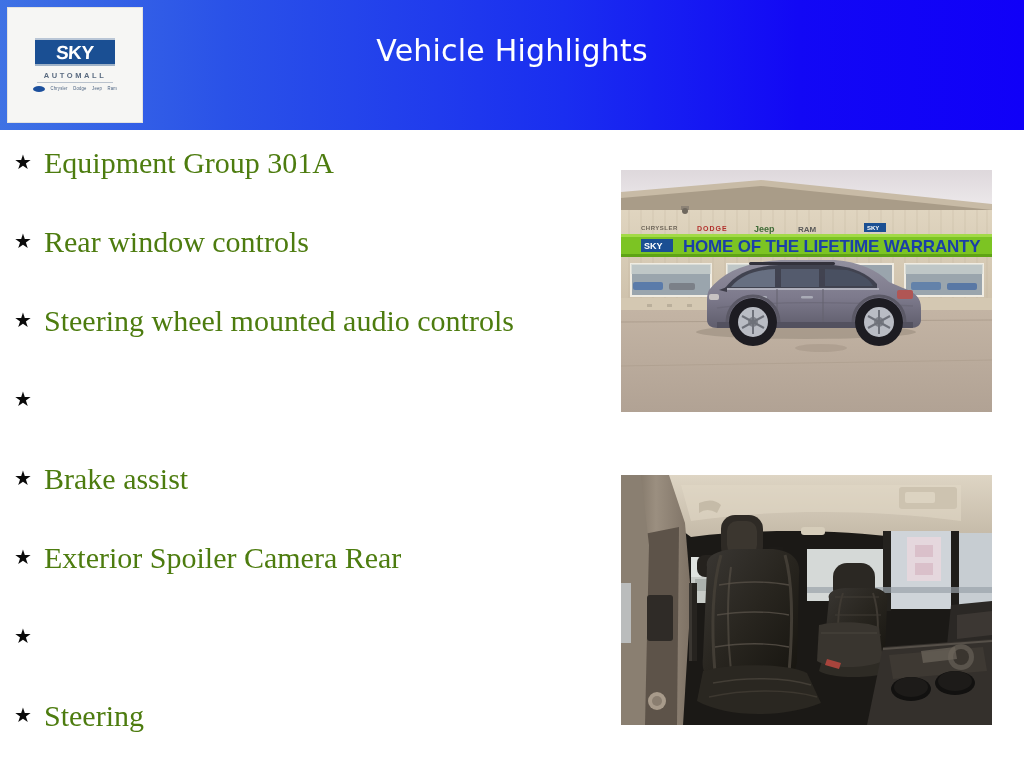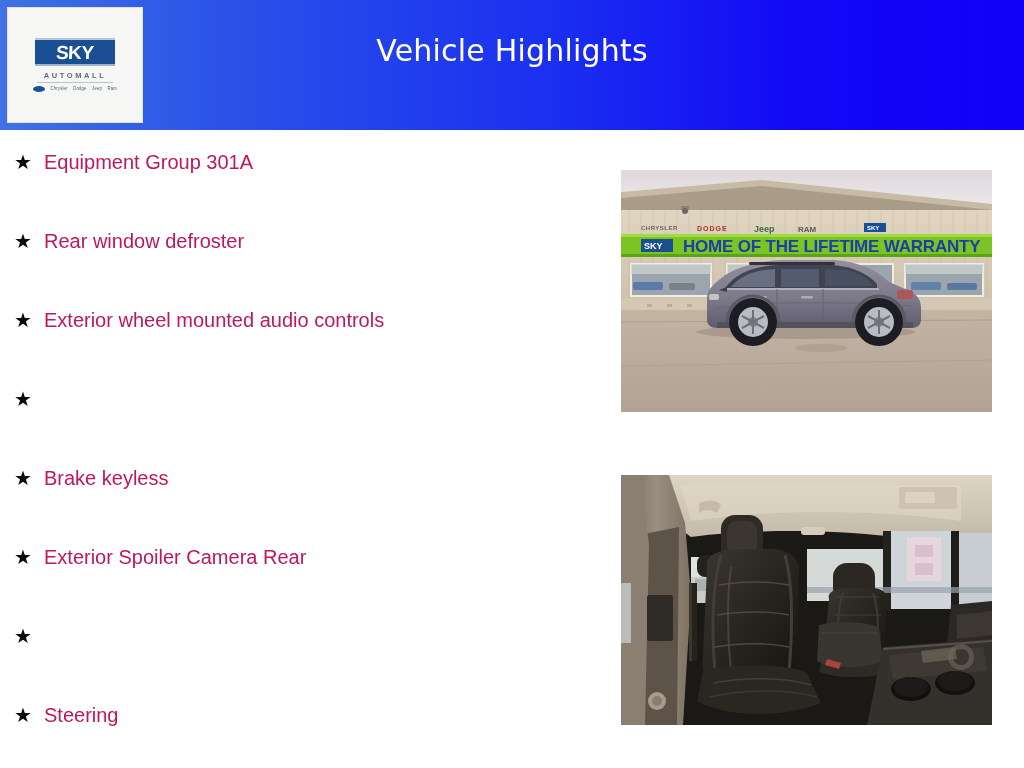--- a/index.html
+++ b/index.html
@@ -142,24 +142,24 @@
   }
   .feature-star {
     width: 30px;
     flex: 0 0 30px;
     color: #0a0a0a;
     font-size: 20px;
     line-height: 29px;
     font-family: "DejaVu Sans", sans-serif;
   }
   .feature-label {
-    color: #be185d;
-    font-size: 20px;
+    color: #4d7c0f;
+    font-size: 30px;
     line-height: 29px;
-    font-family: Liberation Sans, sans-serif;
+    font-family: Liberation Serif, serif;
     white-space: nowrap;
   }
 
   
   .photo {
     position: absolute;
     overflow: hidden;
   }
   .photo-exterior {
     left: 621px;
@@ -201,35 +201,35 @@
 
 <div class="features">
 
   <div class="feature-row">
     <span class="feature-star">★</span>
     <span class="feature-label">Equipment Group 301A</span>
   </div>
 
   <div class="feature-row">
     <span class="feature-star">★</span>
-    <span class="feature-label">Rear window defroster</span>
-  </div>
-
-  <div class="feature-row">
-    <span class="feature-star">★</span>
-    <span class="feature-label">Exterior wheel mounted audio controls</span>
-  </div>
-
-  <div class="feature-row">
-    <span class="feature-star">★</span>
-  </div>
-
-  <div class="feature-row">
-    <span class="feature-star">★</span>
-    <span class="feature-label">Brake keyless</span>
+    <span class="feature-label">Rear window controls</span>
+  </div>
+
+  <div class="feature-row">
+    <span class="feature-star">★</span>
+    <span class="feature-label">Steering wheel mounted audio controls</span>
+  </div>
+
+  <div class="feature-row">
+    <span class="feature-star">★</span>
+  </div>
+
+  <div class="feature-row">
+    <span class="feature-star">★</span>
+    <span class="feature-label">Brake assist</span>
   </div>
 
   <div class="feature-row">
     <span class="feature-star">★</span>
     <span class="feature-label">Exterior Spoiler Camera Rear</span>
   </div>
 
   <div class="feature-row">
     <span class="feature-star">★</span>
   </div>

